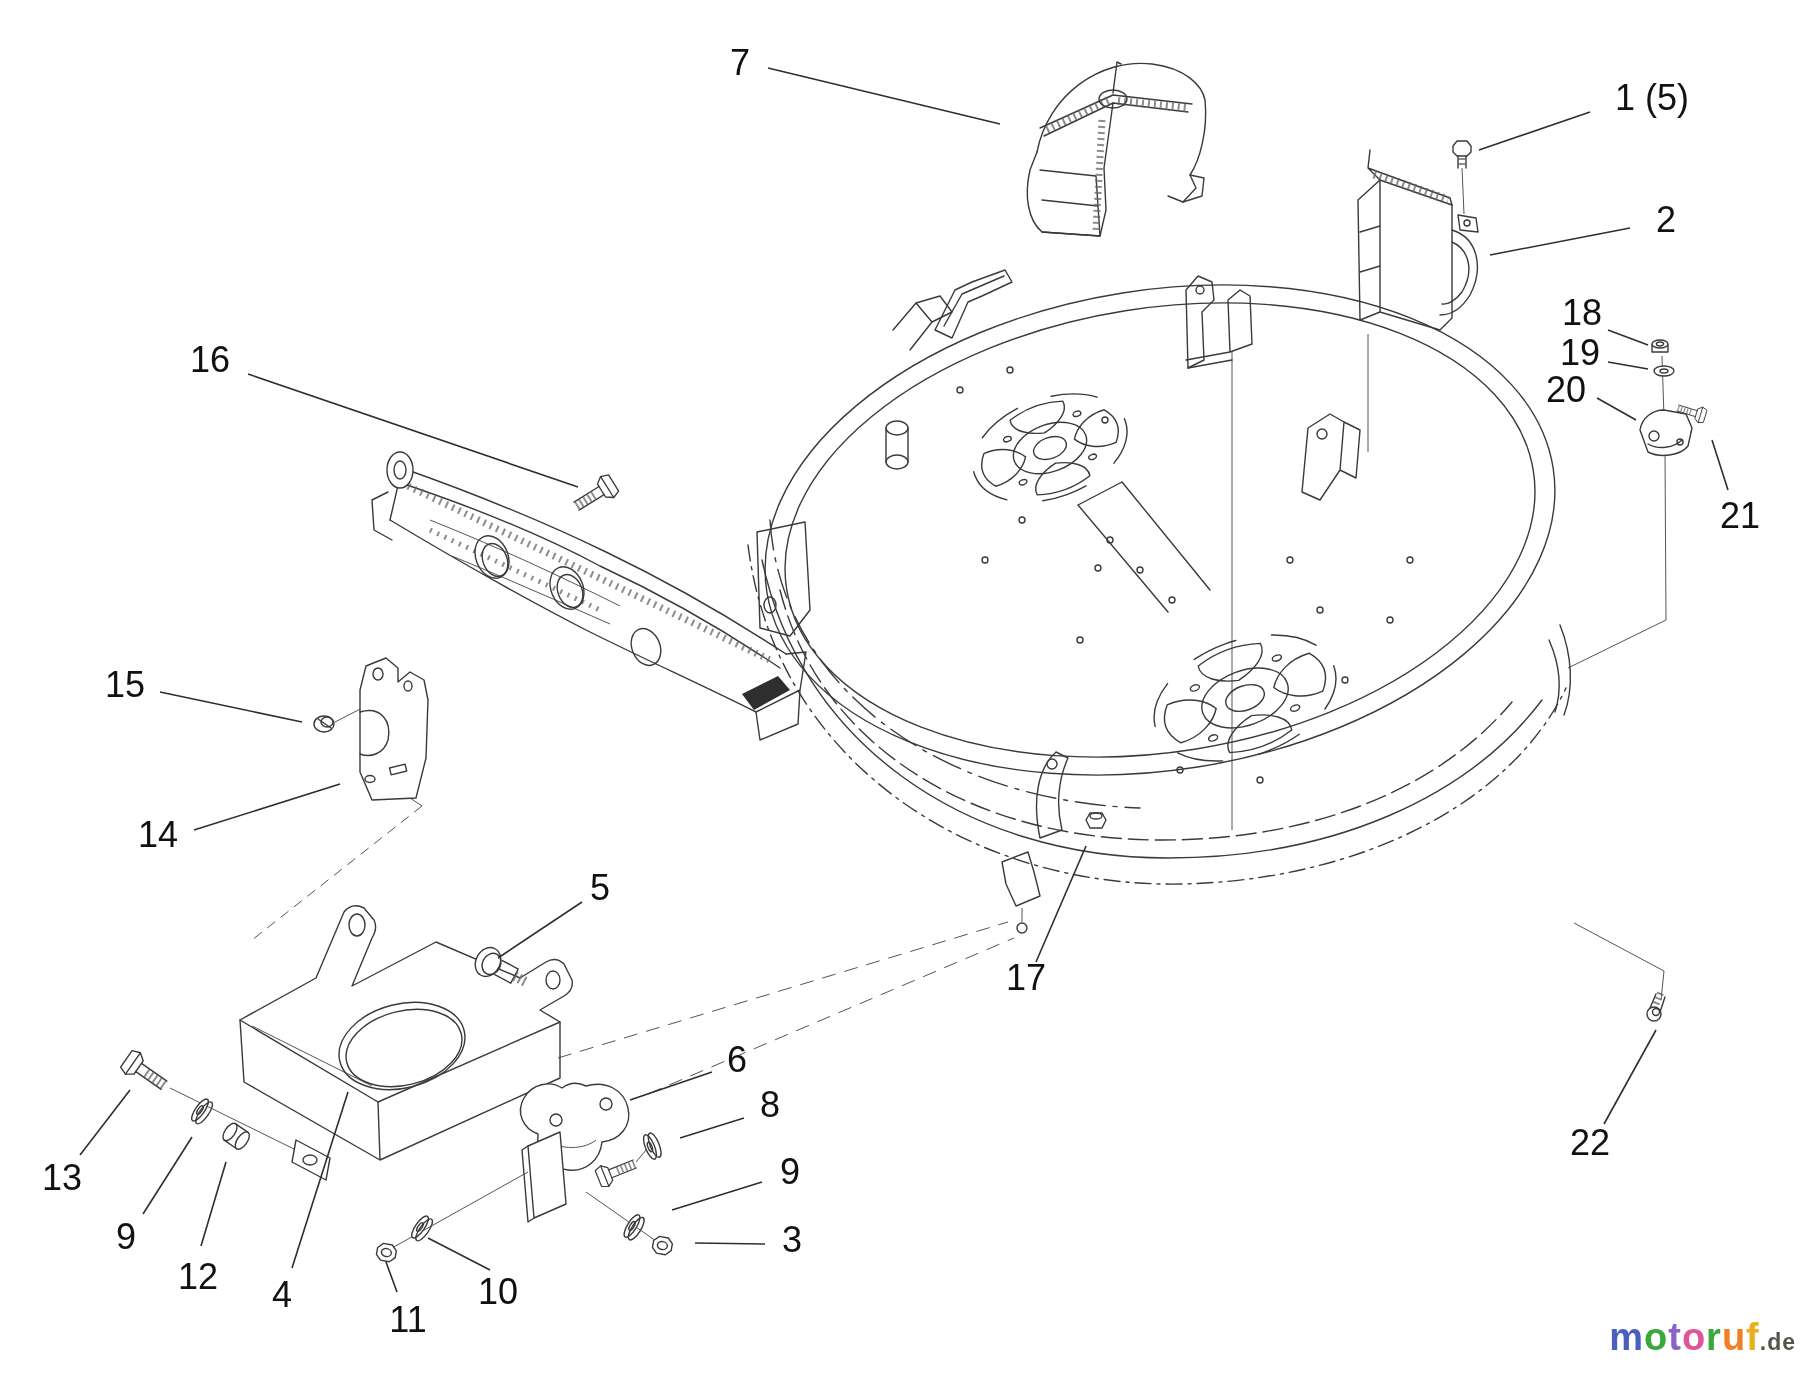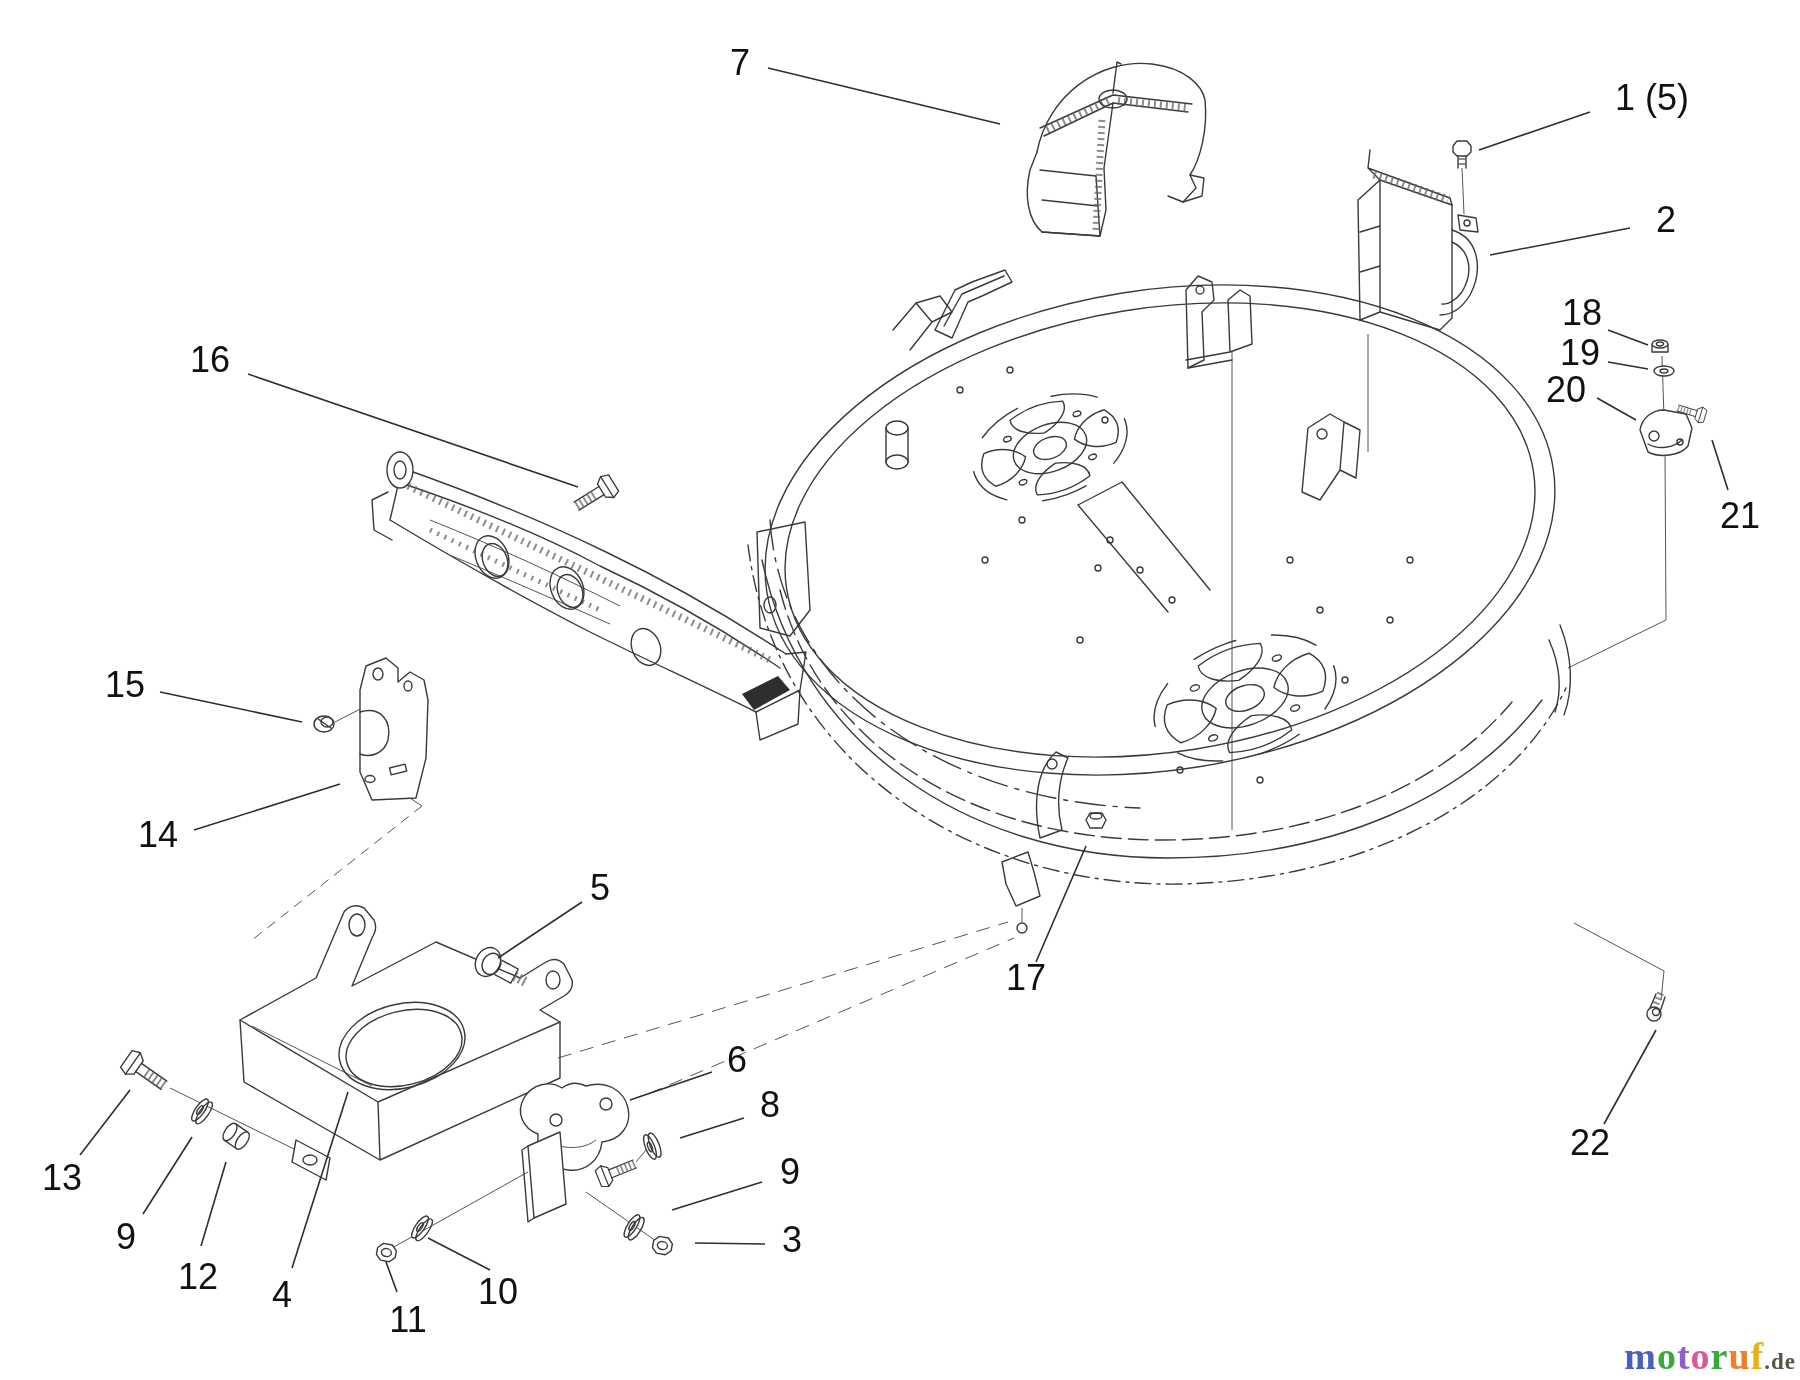--- a/index.html
+++ b/index.html
@@ -6,21 +6,21 @@
   .stage{position:relative;width:1800px;height:1380px;background:#ffffff;overflow:hidden;
          font-family:"Liberation Sans", sans-serif;}
   svg{position:absolute;left:0;top:0;}
   .ln{fill:none;stroke:#3a3a3a;stroke-width:1.4;stroke-linecap:round;stroke-linejoin:round;}
   .lnf{fill:#ffffff;stroke:#3a3a3a;stroke-width:1.4;stroke-linejoin:round;}
   .thin{fill:none;stroke:#555;stroke-width:1;}
   .hatch{fill:none;stroke:#666;stroke-opacity:.75;}
   .leader{stroke:#2e2e2e;stroke-width:1.6;}
   .callout-label{font-family:"Liberation Sans",sans-serif;font-size:36px;fill:#111;}
   .dark{fill:#2e2e2e;stroke:none;}
-  .watermark{position:absolute;right:4px;bottom:5px;font-family:Liberation Serif, serif;
+  .watermark{position:absolute;right:4px;bottom:24px;font-family:Liberation Sans, sans-serif;
              font-weight:bold;font-size:38px;letter-spacing:1px;line-height:1;
              text-decoration:none;cursor:pointer;}
   .watermark .suffix{font-size:23px;font-weight:bold;}
 </style>
 </head>
 <body>
 
 <div class="stage">
 <svg viewBox="0 0 1800 1380" width="1800" height="1380">
   <defs>

